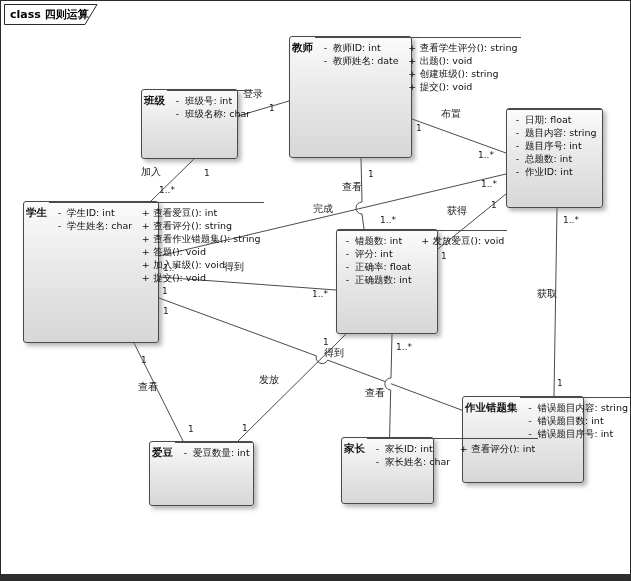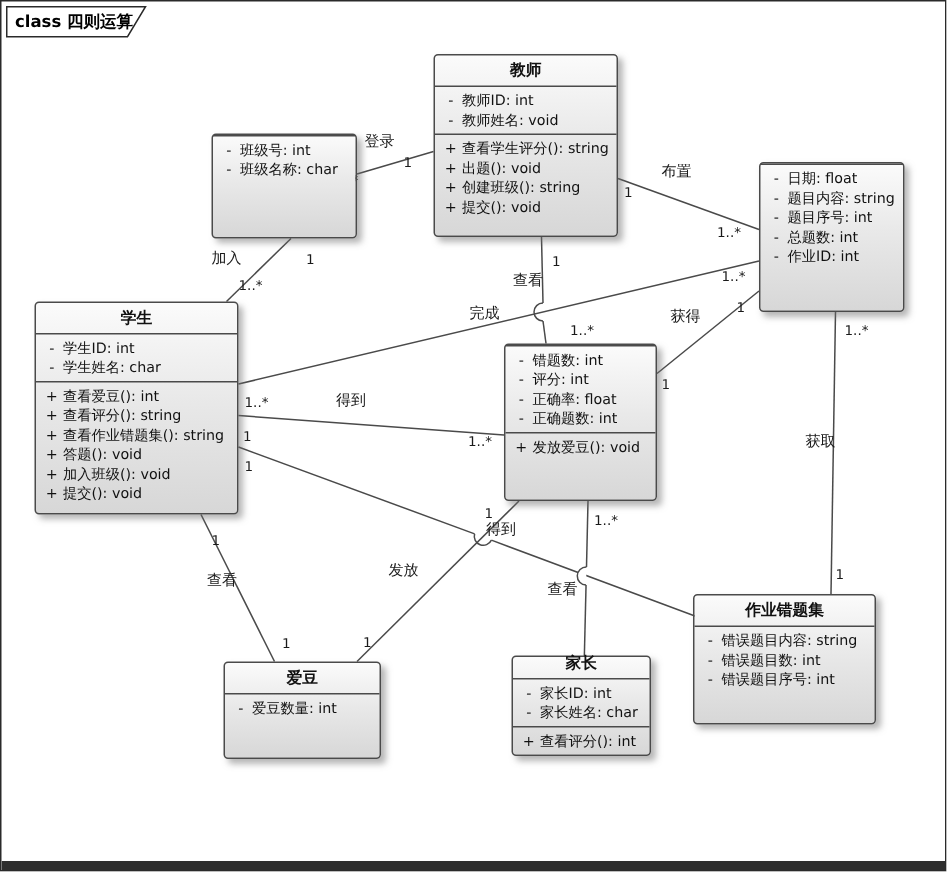--- a/index.html
+++ b/index.html
@@ -13,21 +13,21 @@
   .jump{stroke:#4a4a4a;stroke-width:1;fill:#ffffff;}
   text.alabel{font-family:"DejaVu Sans",sans-serif;font-size:10px;fill:#1a1a1a;}
   text.mult{font-family:"DejaVu Sans",sans-serif;font-size:9px;fill:#1a1a1a;}
   text.tab{font-family:"DejaVu Sans",sans-serif;font-size:11px;font-weight:bold;fill:#000;}
 
   .cls{
     position:absolute;box-sizing:border-box;
     background:linear-gradient(180deg,#fbfbfb 0%,#e9e9e9 45%,#d7d7d7 100%);
     border:1px solid #4a4a4a;border-radius:3px;
     box-shadow:3px 3px 4px rgba(110,110,110,.5);
-    display:flex;flex-direction:column;font-size:9.5px;line-height:13px;justify-content:flex-end;
+    display:flex;flex-direction:row;font-size:9.5px;line-height:13px;
   }
   .cls-title{font-weight:bold;text-align:center;font-size:10.5px;padding:4px 2px 3px;white-space:nowrap;}
   .sec{border-top:1px solid #4a4a4a;padding:3px 3px 2px;}
   .grow{flex:1 1 auto;}
   .member{display:flex;white-space:nowrap;}
   .member .vis{flex:0 0 15px;width:15px;text-align:center;}
   .bottom-edge{position:absolute;left:0;right:0;bottom:0;height:6px;background:#2e2e2e;}
 </style>
 </head>
 <body>
@@ -94,20 +94,21 @@
     <text class="mult" x="556" y="385">1</text>
     <text class="mult" x="395" y="349">1..*</text>
     <text class="mult" x="393" y="456">1</text>
     <text class="mult" x="322" y="344">1</text>
     <text class="mult" x="241" y="430">1</text>
     <text class="mult" x="140" y="362">1</text>
     <text class="mult" x="187" y="431">1</text>
   </svg>
 
   <div class="cls" style="left:140px;top:88px;width:97px;height:70px">
+    <div class="cls-title">班级</div>
     <div class="sec grow">
       <div class="member">
           <span class="vis">-</span>
           <span>班级号: int</span>
         </div>
       <div class="member">
           <span class="vis">-</span>
           <span>班级名称: char</span>
         </div>
     </div>
@@ -115,21 +116,21 @@
 
   <div class="cls" style="left:288px;top:35px;width:123px;height:122px">
     <div class="cls-title">教师</div>
     <div class="sec">
       <div class="member">
           <span class="vis">-</span>
           <span>教师ID: int</span>
         </div>
       <div class="member">
           <span class="vis">-</span>
-          <span>教师姓名: void</span>
+          <span>教师姓名: date</span>
         </div>
     </div>
     <div class="sec grow">
       <div class="member">
           <span class="vis">+</span>
           <span>查看学生评分(): string</span>
         </div>
       <div class="member">
           <span class="vis">+</span>
           <span>出题(): void</span>

